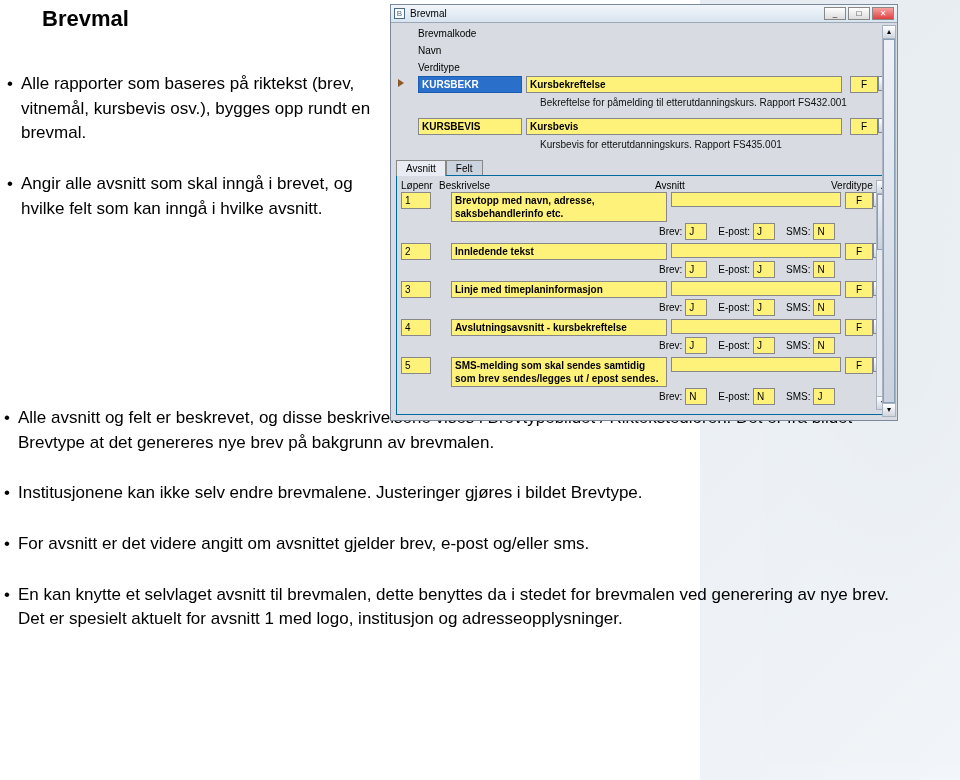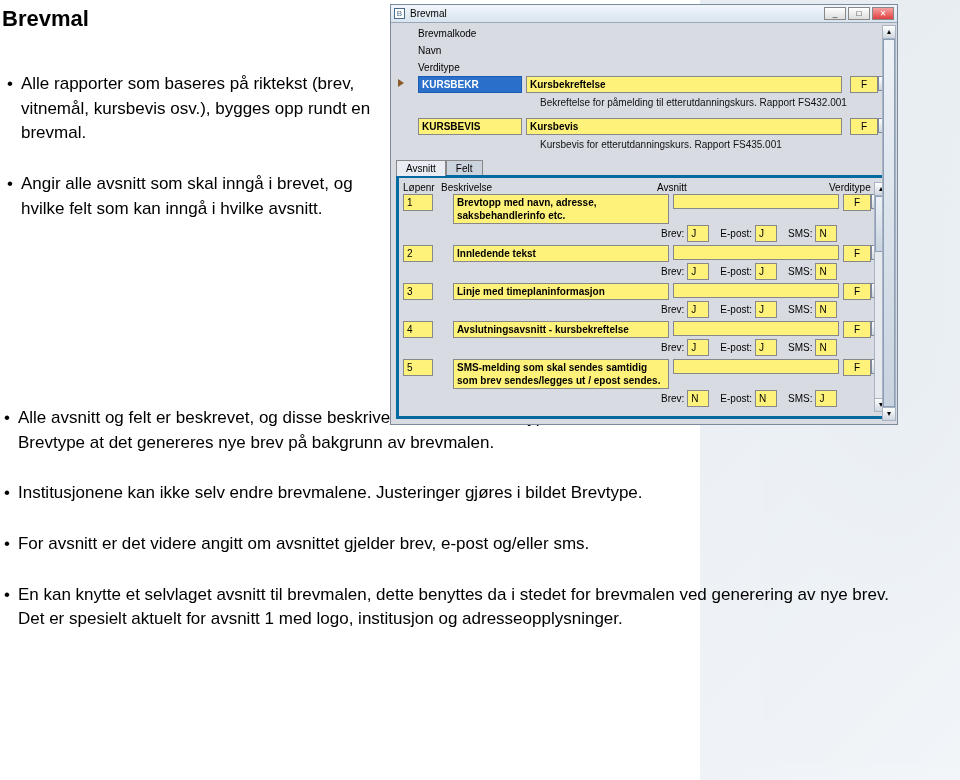--- a/index.html
+++ b/index.html
@@ -19,21 +19,21 @@
     background: linear-gradient(135deg, #5a7fa3 0%, #a8c0d8 100%);
     z-index: 0;
   }
   .bg-watermark::before {
     content: "";
     position: absolute;
     right: -80px; top: 60px;
     width: 260px; height: 600px;
     background: radial-gradient(ellipse at center, rgba(90,127,163,0.5) 0%, transparent 70%);
   }
-  .content { position: relative; z-index: 1; }
+  .content { position: relative; z-index: 1; padding-left: 40px; }
 
   .title {
     font-size: 22px;
     font-weight: bold;
     color: #000;
     padding: 6px 0 14px 2px;
   }
 
   .bullets-top {
     position: absolute;
@@ -155,21 +155,21 @@
     margin-top: 3px;
   }
   .tab {
     font-size: 10px; padding: 2px 9px;
     border: 1px solid #888;
     background: #cbd3de;
     border-bottom: none;
   }
   .tab.active { background: #e9edf3; font-weight: normal; position: relative; z-index:2; }
   .tab-panel {
-    border: 3px solid #0369a1;
+    border: 1px solid #0369a1;
     background: #d8dce2;
     padding: 4px 4px 6px 4px;
     position: relative;
     margin-top: -1px;
   }
 
   .hdr-row2 {
     display: flex;
     gap: 4px;
     font-size: 10px;

